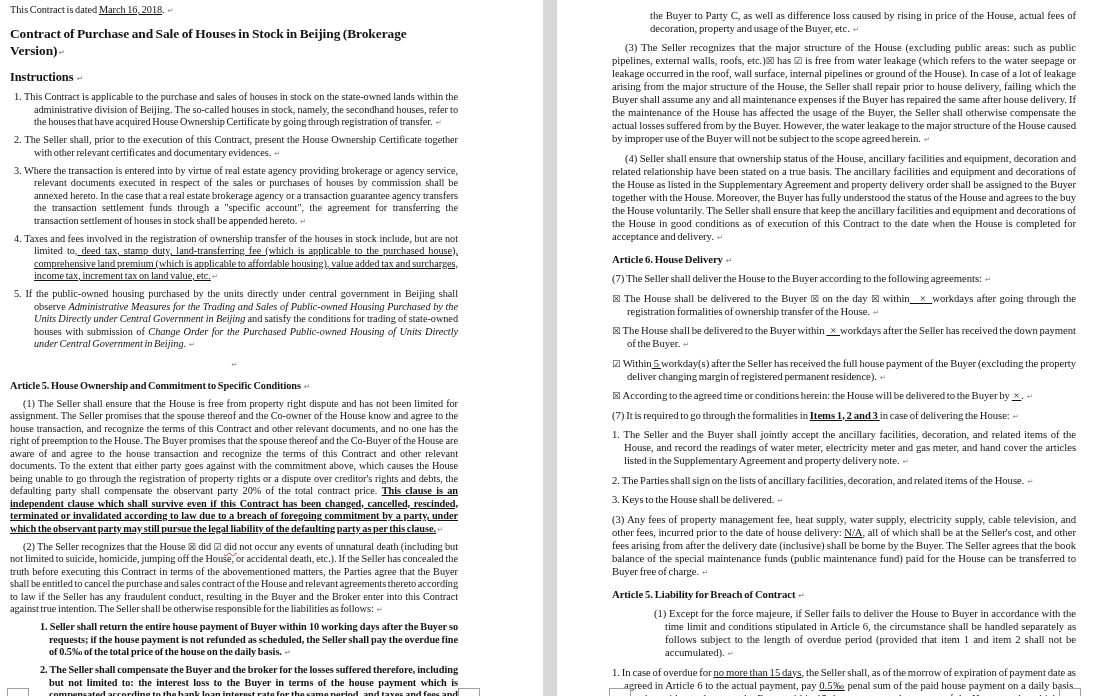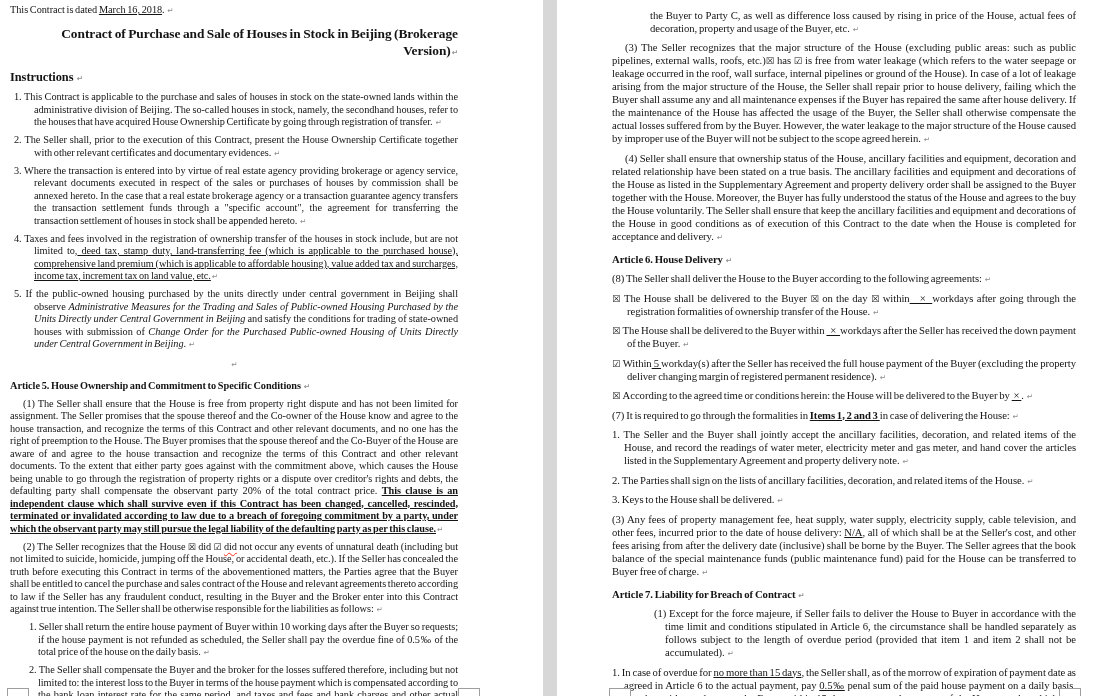--- a/index.html
+++ b/index.html
@@ -12,28 +12,28 @@
   #pg1{left:0;width:543px;padding-left:12px;}
   #page-gap{position:absolute;left:543px;top:0;width:14px;height:696px;background:#d7d7d7;}
   #pg2{left:557px;width:502px;}
   .content{position:absolute;text-align:justify;}
   #pg1 .content{left:10px;top:4px;width:448px;font-size:10.3px;line-height:12.5px;word-spacing:-0.8px;letter-spacing:-0.05px;}
   #pg2 .content{left:55px;top:3px;width:464px;font-size:10.7px;line-height:13px;word-spacing:-0.8px;letter-spacing:-0.05px;}
   .blk{margin-top:4.5px;}
   #pg2 .content .blk{margin-top:5.5px;}
   .content > .blk:first-child{margin-top:0;}
   
-  .title{text-align:right;font-weight:bold;font-size:13.4px;line-height:17px;margin-top:7px;}
+  .title{text-align:left;font-weight:bold;font-size:13.4px;line-height:17px;margin-top:7px;}
   .subtitle{font-weight:bold;font-size:12.4px;line-height:16px;margin-top:8px;}
   .h{font-weight:bold;margin-top:9px;}
   #pg2 .content .h{margin-top:9px;}
   .pind{text-indent:13px;}
   .p{text-indent:0;}
   .li1{padding-left:22px;text-indent:-20px;margin-left:2px;}
-  .li2{margin-left:19px;padding-left:9px;text-indent:-9px;}
+  .li2{margin-left:30px;padding-left:9px;text-indent:-9px;font-weight:bold;}
   .li3{padding-left:12px;text-indent:-12px;}
   .hang{padding-left:11px;text-indent:-11px;margin-left:42px;}
   .cont{padding-left:38px;}
   .cb{padding-left:15px;text-indent:-15px;}
   .pmline{text-align:center;margin-top:6px;line-height:12px;}
   
   .u{text-decoration:underline;}
   .i{font-style:italic;}
   .bu{font-weight:bold;text-decoration:underline;}
   .w{text-decoration:underline;text-decoration-style:wavy;text-decoration-color:#ff2a1a;text-decoration-thickness:1px;text-underline-offset:2px;}
@@ -66,31 +66,31 @@
 </div>
 
 <div id="page-gap"></div>
 
 <div id="pg2" class="page">
   <div class="content">
       <div class="blk cont"><span>the Buyer to Party C, as well as difference loss caused by rising in price of the House, actual fees of decoration, property and usage of the Buyer, etc. </span><span class="pm">↵</span></div>
       <div class="blk pind"><span>(3) The Seller recognizes that the major structure of the House (excluding public areas: such as public pipelines, external walls, roofs, etc.)</span><span class="cbx">☒</span><span> has </span><span class="cbx">☑</span><span> is free from water leakage (which refers to the water seepage or leakage occurred in the roof, wall surface, internal pipelines or ground of the House). In case of a lot of leakage arising from the major structure of the House, the Seller shall repair prior to house delivery, failing which the Buyer shall assume any and all maintenance expenses if the Buyer has repaired the same after house delivery. If the maintenance of the House has affected the usage of the Buyer, the Seller shall otherwise compensate the actual losses suffered from by the Buyer. However, the water leakage to the major structure of the House caused by improper use of the Buyer will not be subject to the scope agreed herein. </span><span class="pm">↵</span></div>
       <div class="blk pind"><span>(4) Seller shall ensure that ownership status of the House, ancillary facilities and equipment, decoration and related relationship have been stated on a true basis. The ancillary facilities and equipment and decorations of the House as listed in the Supplementary Agreement and property delivery order shall be assigned to the Buyer together with the House. Moreover, the Buyer has fully understood the status of the House and agrees to the buy the House voluntarily. The Seller shall ensure that keep the ancillary facilities and equipment and decorations of the House in good conditions as of execution of this Contract to the date when the House is completed for acceptance and delivery. </span><span class="pm">↵</span></div>
       <div class="blk h"><span>Article 6. House Delivery </span><span class="pm">↵</span></div>
-      <div class="blk p"><span>(8) The Seller shall deliver the House to the Buyer according to the following agreements: </span><span class="pm">↵</span></div>
+      <div class="blk p"><span>(7) The Seller shall deliver the House to the Buyer according to the following agreements: </span><span class="pm">↵</span></div>
       <div class="blk cb"><span class="marker cbx">☒&nbsp;</span><span>The House shall be delivered to the Buyer </span><span class="cbx">☒</span><span> on the day </span><span class="cbx">☒</span><span> within</span><span class="u">&nbsp;&nbsp;&nbsp;×&nbsp;&nbsp;</span><span>workdays after going through the registration formalities of ownership transfer of the House. </span><span class="pm">↵</span></div>
       <div class="blk cb"><span class="marker cbx">☒&nbsp;</span><span>The House shall be delivered to the Buyer within </span><span class="u">&nbsp;&nbsp;×&nbsp;&nbsp;</span><span>workdays after the Seller has received the down payment of the Buyer. </span><span class="pm">↵</span></div>
       <div class="blk cb"><span class="marker cbx">☑&nbsp;</span><span>Within</span><span class="u">&nbsp;5&nbsp;</span><span>workday(s) after the Seller has received the full house payment of the Buyer (excluding the property deliver changing margin of registered permanent residence). </span><span class="pm">↵</span></div>
       <div class="blk cb"><span class="marker cbx">☒&nbsp;</span><span>According to the agreed time or conditions herein: the House will be delivered to the Buyer by </span><span class="u">&nbsp;×&nbsp;</span><span>. </span><span class="pm">↵</span></div>
       <div class="blk p"><span>(7) It is required to go through the formalities in </span><span class="bu">Items 1, 2 and 3 </span><span>in case of delivering the House: </span><span class="pm">↵</span></div>
       <div class="blk li3"><span class="marker">1.&nbsp;</span><span>The Seller and the Buyer shall jointly accept the ancillary facilities, decoration, and related items of the House, and record the readings of water meter, electricity meter and gas meter, and hand cover the articles listed in the Supplementary Agreement and property delivery note. </span><span class="pm">↵</span></div>
       <div class="blk li3"><span class="marker">2.&nbsp;</span><span>The Parties shall sign on the lists of ancillary facilities, decoration, and related items of the House. </span><span class="pm">↵</span></div>
       <div class="blk li3"><span class="marker">3.&nbsp;</span><span>Keys to the House shall be delivered. </span><span class="pm">↵</span></div>
       <div class="blk p"><span>(3) Any fees of property management fee, heat supply, water supply, electricity supply, cable television, and other fees, incurred prior to the date of house delivery: </span><span class="u">N/A</span><span>, all of which shall be at the Seller's cost, and other fees arising from after the delivery date (inclusive) shall be borne by the Buyer. The Seller agrees that the book balance of the special maintenance funds (public maintenance fund) paid for the House can be transferred to Buyer free of charge. </span><span class="pm">↵</span></div>
-      <div class="blk h"><span>Article 7. Liability for Breach of Contract </span><span class="pm">↵</span></div>
+      <div class="blk h"><span>Article 5. Liability for Breach of Contract </span><span class="pm">↵</span></div>
       <div class="blk hang"><span>(1) Except for the force majeure, if Seller fails to deliver the House to Buyer in accordance with the time limit and conditions stipulated in Article 6, the circumstance shall be handled separately as follows subject to the length of overdue period (provided that item 1 and item 2 shall not be accumulated). </span><span class="pm">↵</span></div>
       <div class="blk li3"><span class="marker">1.&nbsp;</span><span>In case of overdue for </span><span class="u">no more than 15 days</span><span>, the Seller shall, as of the morrow of expiration of payment date as agreed in Article 6 to the actual payment, pay </span><span class="u">0.5‰</span><span> penal sum of the paid house payment on a daily basis, together with penal sum to the Buyer within</span><span class="u">&nbsp;15&nbsp;</span><span>days upon actual payment of the House, under which this Contract will be continued to perform. </span><span class="pm">↵</span></div>
     </div>
 </div>
 
 <div id="bmarks">
     <div class="bmark" style="left: 7px;"></div>
     <div class="bmark" style="left: 458px;"></div>
     <div class="bmark" style="left: 609px;"></div>
     <div class="bmark" style="left: 1059px;"></div>

